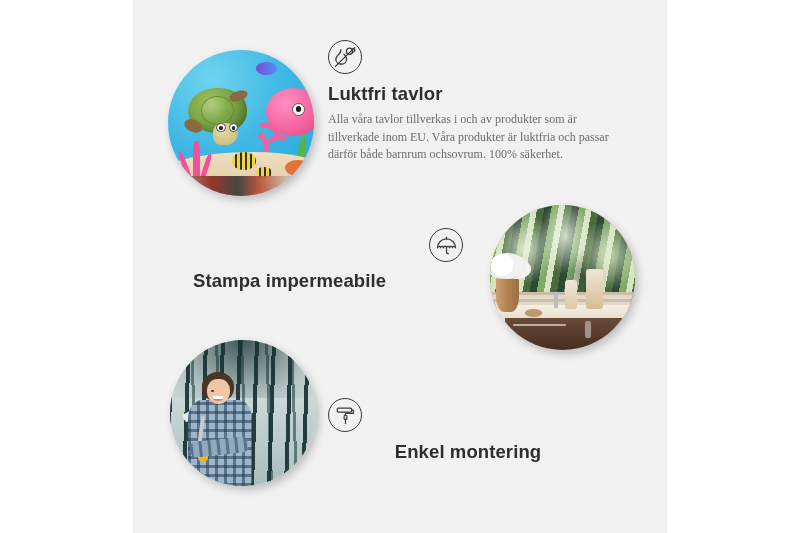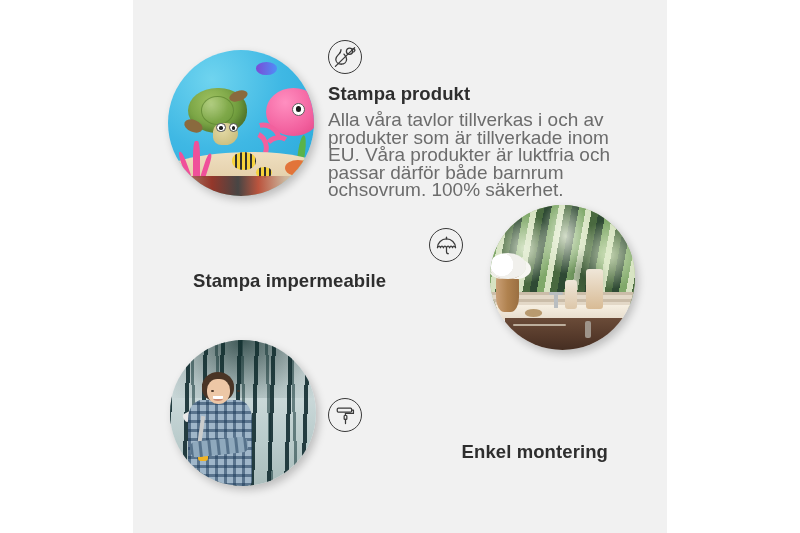--- a/index.html
+++ b/index.html
@@ -271,37 +271,38 @@
     display: flex; align-items: center; justify-content: center;
   }
   .icon-circle svg { display:block; }
   .f-title {
     font-size: 18.5px;
     font-weight: bold;
     color: #2e2e2e;
     letter-spacing: .1px;
   }
   .f-body {
-    font-size: 19px;
+    font-size: 12px;
     line-height: 17.5px;
     color: #6c6c6c;
+    font-family: Liberation Serif, serif;
   }
 
   
   #feature-odourless { left: 195px; top: 40px; width: 300px; text-align: left; }
   #feature-odourless .icon-circle { margin-bottom: 9px; }
   #feature-odourless .f-title { margin-bottom: 6px; }
 
   
   #feature-waterproof { left: 60px; top: 228px; width: 270px; text-align: left; }
   #feature-waterproof .icon-wrap { display:flex; justify-content:flex-end; margin-bottom: 8px; }
   #feature-waterproof .f-title { margin-bottom: 5px; }
 
   
-  #feature-mounting { left: 195px; top: 398px; width: 280px; text-align: right; }
+  #feature-mounting { left: 195px; top: 398px; width: 280px; text-align: center; }
   #feature-mounting .icon-circle { margin-bottom: 9px; }
   #feature-mounting .f-title { margin-bottom: 4px; }
 </style>
 </head>
 <body>
 
 <div class="page">
   <div class="panel">
 
     <div class="photo" id="photo-ocean">
@@ -367,21 +368,21 @@
       <div class="icon-circle">
         <svg width="24" height="24" viewBox="0 0 24 24" fill="none" stroke="#3a3a3a" stroke-width="1.3" stroke-linecap="round" stroke-linejoin="round">
           <path d="M8.2 19.2c3 0 5.4-2.1 5.4-5 0-2.3-1.6-3.6-2.6-5.1"></path>
           <path d="M8.2 19.2c-3 0-5.4-2.1-5.4-5 0-3.1 2.9-4.2 4.3-6.6"></path>
           <path d="M7.1 7.6c.6-1 .9-1.9.9-3"></path>
           <circle cx="16.5" cy="6.2" r="3.1"></circle>
           <path d="M19.1 4.3c1-.6 2.1-.7 2.6.1.5.8 0 1.9-1 2.6"></path>
           <line x1="2.4" y1="21.4" x2="21.6" y2="2.6"></line>
         </svg>
       </div>
-      <div class="f-title">Stampa produkt</div>
+      <div class="f-title">Luktfri tavlor</div>
       <div class="f-body">Alla våra tavlor tillverkas i och av produkter som är tillverkade inom EU. Våra produkter är luktfria och passar därför både barnrum ochsovrum. 100% säkerhet.</div>
     </div>
 
     <div class="feature" id="feature-waterproof">
       <div class="icon-wrap">
         <div class="icon-circle">
           <svg width="23" height="23" viewBox="0 0 24 24" fill="none" stroke="#3a3a3a" stroke-width="1.3" stroke-linecap="round" stroke-linejoin="round">
             <path d="M2.6 14.2C2.6 9 6.8 5.2 12 5.2s9.4 3.8 9.4 9"></path>
             <path d="M2.6 14.2c1.1-1.9 2.2-1.9 3.1 0 .9-1.9 2.2-1.9 3.1 0"></path>
             <path d="M8.8 14.2c.9-1.9 2.2-1.9 3.2 0 1-1.9 2.3-1.9 3.2 0"></path>

